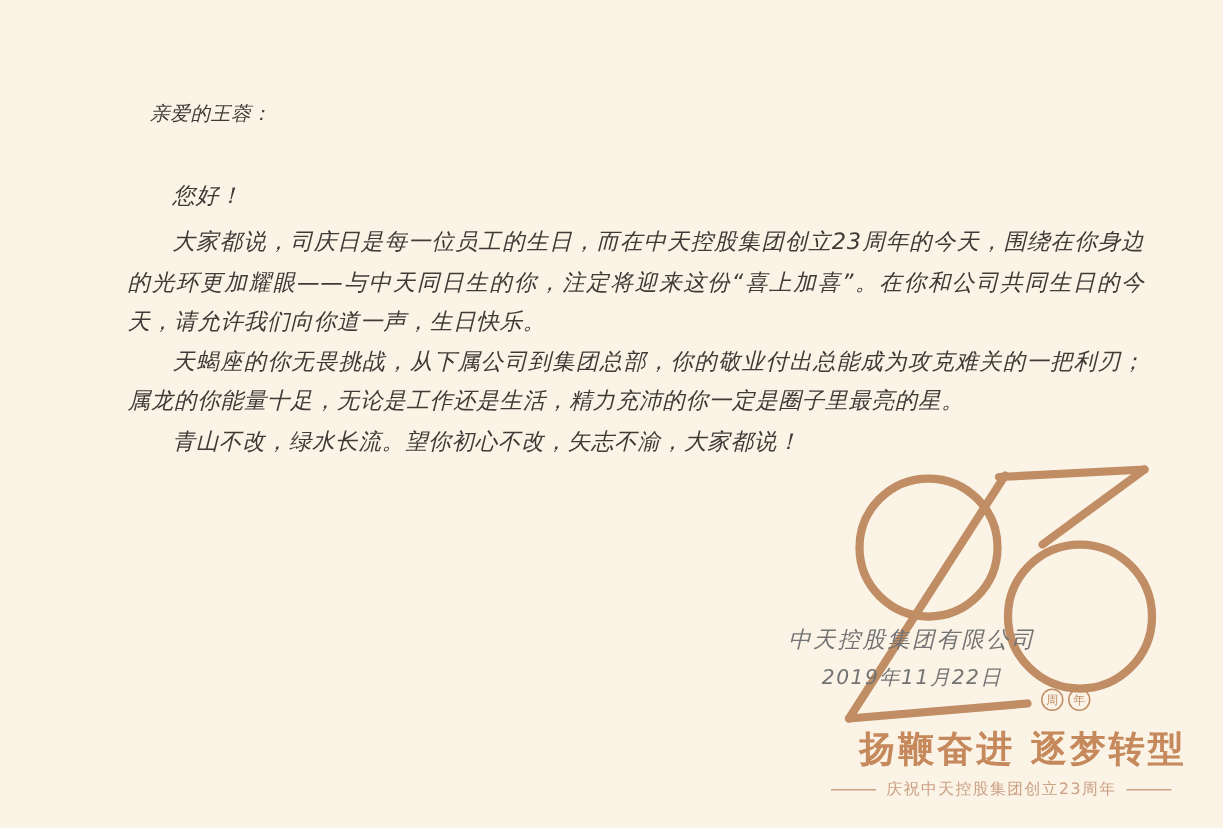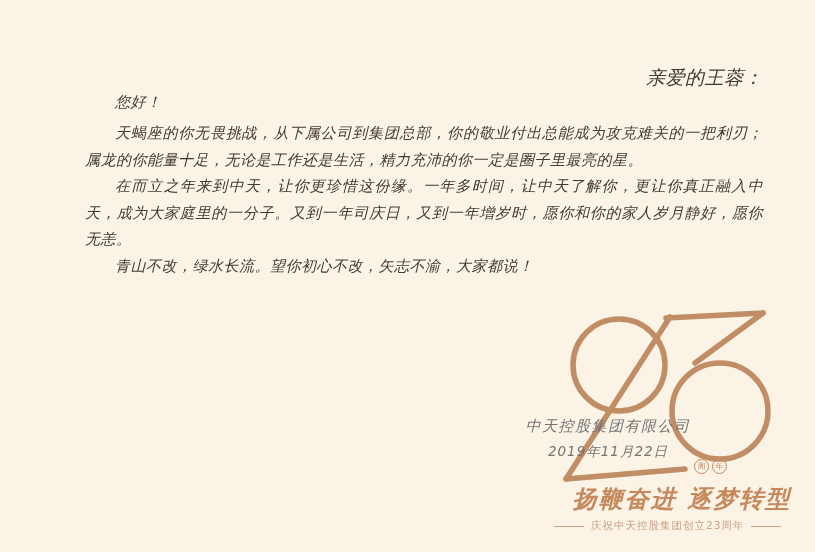--- a/index.html
+++ b/index.html
@@ -24,23 +24,22 @@
     width: 678px;
     z-index: 2;
     color: #3e3a36;
     font-style: italic;
     font-size: 15px;
     line-height: 26.5px;
     letter-spacing: 0.5px;
   }
   .salutation {
     padding-left: 15px;
-    margin: 0 0 0 0;
-    font-size: 19px;
-    text-align: right;
+    margin: 0 0 28px 0;
+    font-size: 13px;
   }
   .greeting {
     margin: 0 0 3px 0;
     text-indent: 2em;
     font-family: Liberation Mono, monospace;
   }
   .para {
     margin: 0;
     text-indent: 2em;
     text-align: justify;
@@ -101,21 +100,20 @@
     position: absolute;
     left: 554px;
     top: 484px;
     width: 256px;
     z-index: 3;
     text-align: center;
   }
   .slogan {
     color: #c5895c;
     font-weight: bold;
-    font-style: italic;
     font-size: 24px;
     line-height: 30px;
     letter-spacing: 2px;
     white-space: nowrap;
   }
   .subline-row {
     margin-top: 5px;
     display: flex;
     align-items: center;
     justify-content: flex-start;
@@ -134,22 +132,22 @@
   }
 </style>
 </head>
 <body>
 
 <div class="page">
 
   <div class="letter">
     <div class="salutation">亲爱的王蓉：</div>
     <div class="greeting">您好！</div>
+    <p class="para">大家都说，司庆日是每一位员工的生日，而在中天控股集团创立23周年的今天，围绕在你身边的光环更加耀眼——与中天同日生的你，注定将迎来这份“喜上加喜”。在你和公司共同生日的今天，请允许我们向你道一声，生日快乐。</p>
     <p class="para">天蝎座的你无畏挑战，从下属公司到集团总部，你的敬业付出总能成为攻克难关的一把利刃；属龙的你能量十足，无论是工作还是生活，精力充沛的你一定是圈子里最亮的星。</p>
-    <p class="para">在而立之年来到中天，让你更珍惜这份缘。一年多时间，让中天了解你，更让你真正融入中天，成为大家庭里的一分子。又到一年司庆日，又到一年增岁时，愿你和你的家人岁月静好，愿你无恙。</p>
     <p class="para">青山不改，绿水长流。望你初心不改，矢志不渝，大家都说！</p>
   </div>
 
   <div class="logo23">
     <svg width="250" height="200" viewBox="0 0 250 200">
 
       <circle cx="64" cy="72" r="46" fill="none" stroke-width="5.5" stroke="#c08d64"></circle>
 
       <line x1="115" y1="24" x2="11" y2="186" stroke-width="5.5" stroke-linecap="round" stroke="#c08d64"></line>
 

